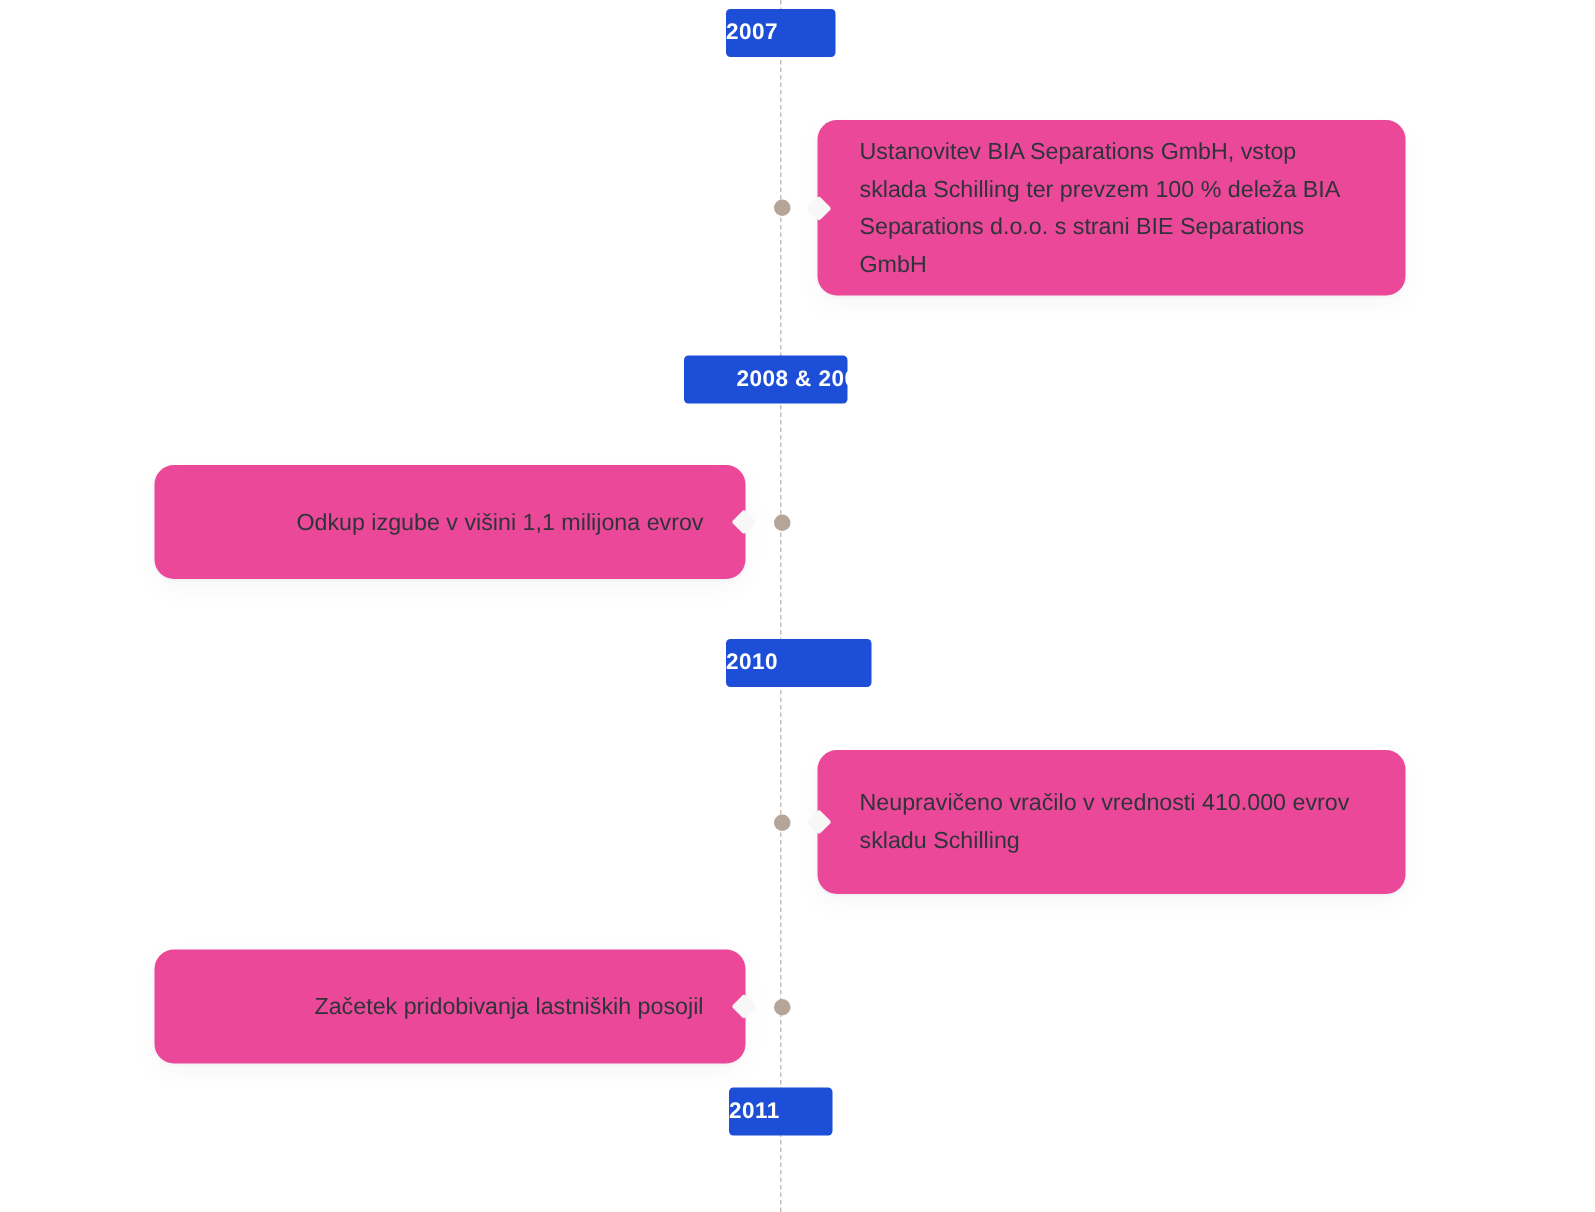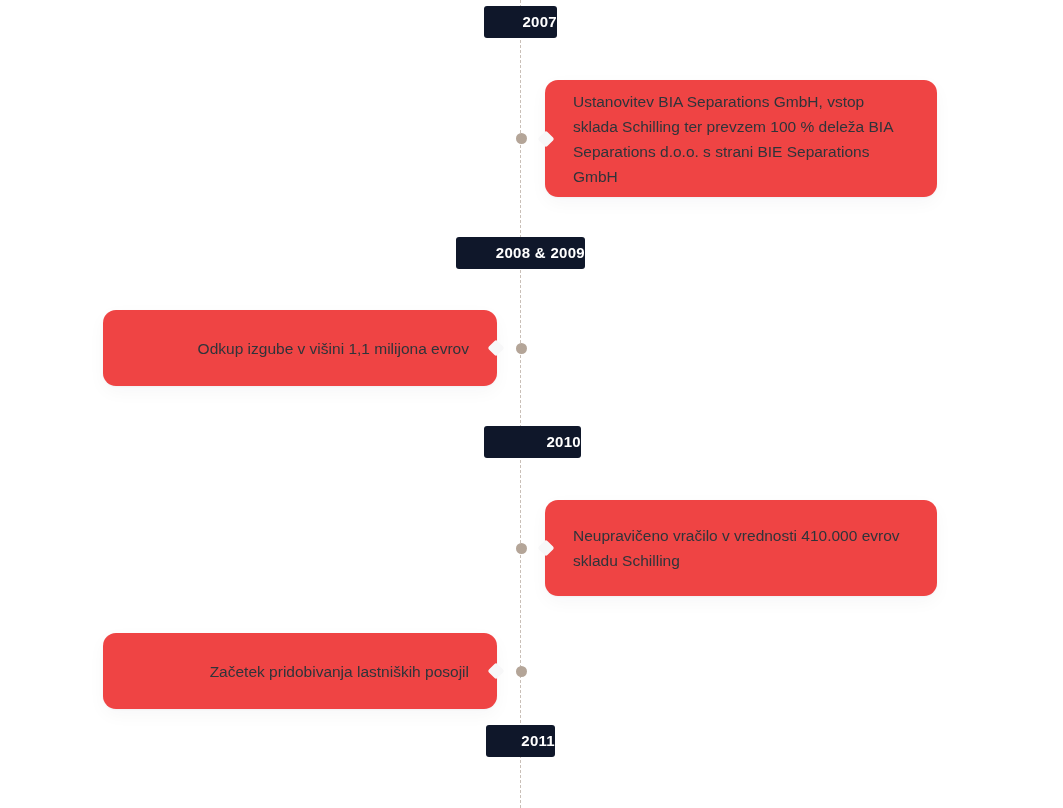--- a/index.html
+++ b/index.html
@@ -26,49 +26,49 @@
     top: 0;
     width: 0;
     height: 808px;
     border-left: 1px dashed #c9bfb7;
   }
 
   
   .year-pill {
     position: absolute;
     height: 32px;
-    background: #0f172a;
+    background: #1d4ed8;
     border-radius: 3px;
     color: #ffffff;
     font-size: 15px;
     font-weight: 700;
     letter-spacing: 0.3px;
     line-height: 32px;
-    text-align: right;
+    text-align: left;
     white-space: nowrap;
     z-index: 3;
   }
 
   
   .dot {
     position: absolute;
     width: 11px;
     height: 11px;
     margin-left: -5px;
     margin-top: -5px;
     left: 521px;
     border-radius: 50%;
     background: #b4a598;
     z-index: 4;
   }
 
   
   .card {
     position: absolute;
-    background: #ef4444;
+    background: #ec4899;
     border-radius: 13px;
     color: #2f343a;
     font-size: 15.5px;
     line-height: 25px;
     padding: 26px 28px;
     z-index: 2;
     box-shadow: 0 1px 2px rgba(40,40,50,0.035),
                 0 6px 18px rgba(40,40,50,0.035);
     display: flex;
     align-items: center;
@@ -93,21 +93,21 @@
   .card .txt { position: relative; z-index: 1; }
 </style>
 </head>
 <body>
 
 <div class="timeline">
 
   <div class="axis"></div>
 
   <div class="year-pill" style="top: 6px; left: 484px; width: 73px;">2007</div>
-  <div class="year-pill" style="top: 237px; left: 456px; width: 129px;">2008 &amp; 2009</div>
+  <div class="year-pill" style="top: 237px; left: 456px; width: 109px; padding-left: 35px;">2008 &amp; 2009</div>
   <div class="year-pill" style="top: 426px; left: 484px; width: 97px;">2010</div>
   <div class="year-pill" style="top: 725px; left: 486px; width: 69px;">2011</div>
 
   <div class="dot" style="top: 138px;"></div>
   <div class="dot" style="top: 348px;"></div>
   <div class="dot" style="top: 548px;"></div>
   <div class="dot" style="top: 671px;"></div>
 
   <div class="card right" style="top: 80px; left: 545px; width: 392px; height: 117px;">
     <span class="notch"></span>

